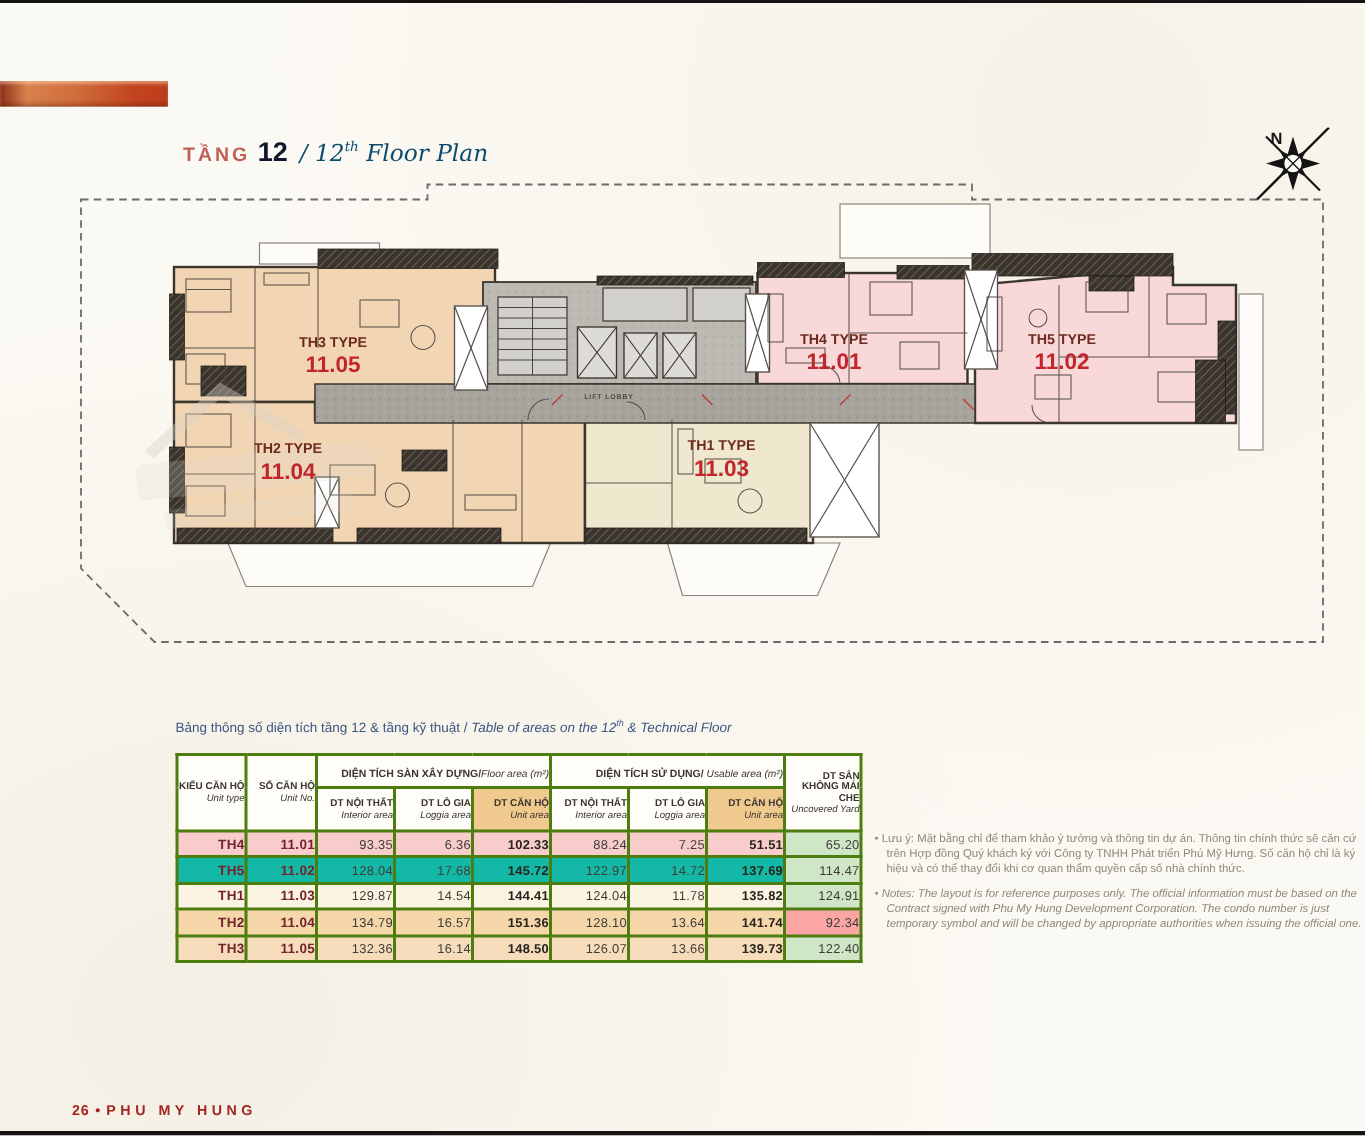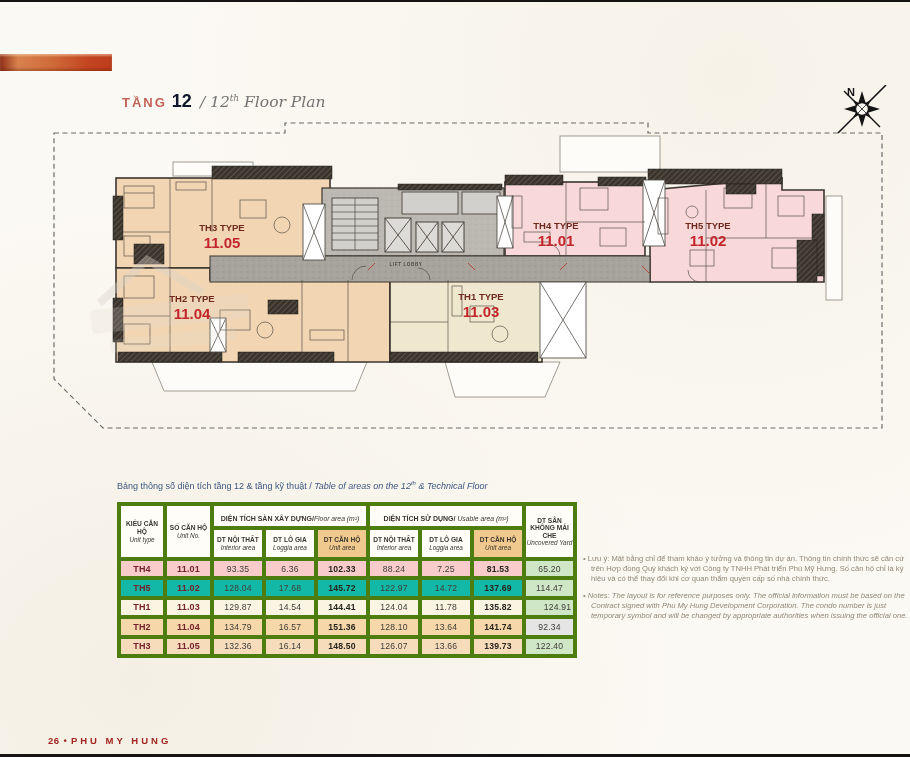--- a/index.html
+++ b/index.html
@@ -14,48 +14,48 @@
   .edge.top{top:0;height:2px;}
   .edge.bottom{bottom:0;height:3px;}
 
   
   .header-bar{position:absolute;left:0;top:54px;width:112px;height:17px;
     background:linear-gradient(90deg,#8e2f16 0%,#d8824e 16%,#cf6a38 48%,#c24420 80%,#bf3d1c 100%);
     box-shadow:inset 0 2px 2px rgba(255,230,200,.45), inset 0 -2px 3px rgba(90,20,5,.35);}
   .page-title{position:absolute;left:122px;top:47px;display:flex;align-items:baseline;white-space:nowrap;}
   .t-vn{font-weight:700;font-size:13px;color:#b43b30;opacity:.8;letter-spacing:2px;margin-top:48px;}
   .t-num{font-weight:700;font-size:18px;color:#0f172a;margin-left:5px;}
-  .t-script{font-family:"DejaVu Serif",serif;font-style:italic;font-size:15.5px;color:#737373;margin-left:8px;}
+  .t-script{font-family:"DejaVu Serif",serif;font-style:italic;font-size:15.5px;color:#0c4a6e;margin-left:8px;}
   .t-script sup{font-size:9px;}
 
   
   .plan-wrap{position:absolute;left:0;top:85px;width:910px;height:360px;}
 
   
   .areas-caption{position:absolute;left:117px;top:480px;font-size:9px;color:#3d5781;white-space:nowrap;}
   .areas-caption .cap-en{font-style:italic;}
   .areas-caption sup{font-size:6px;}
   table.areas{position:absolute;left:117px;top:502px;border-collapse:collapse;table-layout:fixed;width:456px;
     border:1.6px solid #57534b;background:#fffdf8;}
-  table.areas th,table.areas td{border:4px solid #4d7c0f;padding:0;text-align:center;vertical-align:middle;}
+  table.areas th,table.areas td{border:2px solid #4d7c0f;padding:0;text-align:right;vertical-align:middle;}
   th .th-vn{display:block;font-size:6.6px;font-weight:700;color:#3a352e;line-height:1.15;}
   th .th-en{display:block;font-size:6.4px;font-style:italic;font-weight:400;color:#3a352e;line-height:1.1;}
   th.grp{height:20px;}
   th.grp .g-vn{font-size:7px;font-weight:700;color:#3a352e;}
   th.grp .g-en{font-size:6.8px;font-style:italic;font-weight:400;color:#3a352e;}
   th.sub{height:27px;}
   th.gold{background:#f0c98e;}
   tbody td{height:15.4px;font-size:8.6px;color:#3f3d38;letter-spacing:.2px;}
   td.c-type,td.c-no{font-weight:700;color:#74222c;font-size:9px;}
   td.c-unitarea{font-weight:700;color:#27231d;}
   td.c-yard{background:#cfe7c6;}
   tr.r0 td{background:#f7cccb;} tr.r0 td.c-yard{background:#cfe7c6;}
   tr.r1 td{background:#14b8a6;} tr.r1 td.c-yard{background:#cfe7c6;}
   tr.r2 td{background:#fbf4e3;} tr.r2 td.c-yard{background:#cfe7c6;padding-left:16px;}
-  tr.r3 td{background:#f5d7a9;} tr.r3 td.c-yard{background:#e5e5e5;}
+  tr.r3 td{background:#f5d7a9;} tr.r3 td.c-yard{background:#fca5a5;}
   tr.r4 td{background:#f6dcba;} tr.r4 td.c-yard{background:#cfe7c6;}
 
   
   .notes{position:absolute;left:583px;top:554px;width:326px;font-size:7.6px;color:#908878;line-height:1.34;}
   .note{margin:0 0 6px 0;padding-left:8px;text-indent:-8px;}
   .note.en{font-style:italic;}
 
   
   .footer{position:absolute;left:48px;top:735px;font-size:9.5px;font-weight:700;color:#a3251f;}
   .footer .pg{letter-spacing:.5px;}
@@ -329,21 +329,21 @@
   </thead>
   <tbody>
     <tr class="r0">
       <td class="c-type">TH4</td>
       <td class="c-no">11.01</td>
       <td>93.35</td>
       <td>6.36</td>
       <td class="c-unitarea">102.33</td>
       <td>88.24</td>
       <td>7.25</td>
-      <td class="c-unitarea">81.53</td>
+      <td class="c-unitarea">51.51</td>
       <td class="c-yard">65.20</td>
     </tr>
     <tr class="r1">
       <td class="c-type">TH5</td>
       <td class="c-no">11.02</td>
       <td>128.04</td>
       <td>17.68</td>
       <td class="c-unitarea">145.72</td>
       <td>122.97</td>
       <td>14.72</td>

